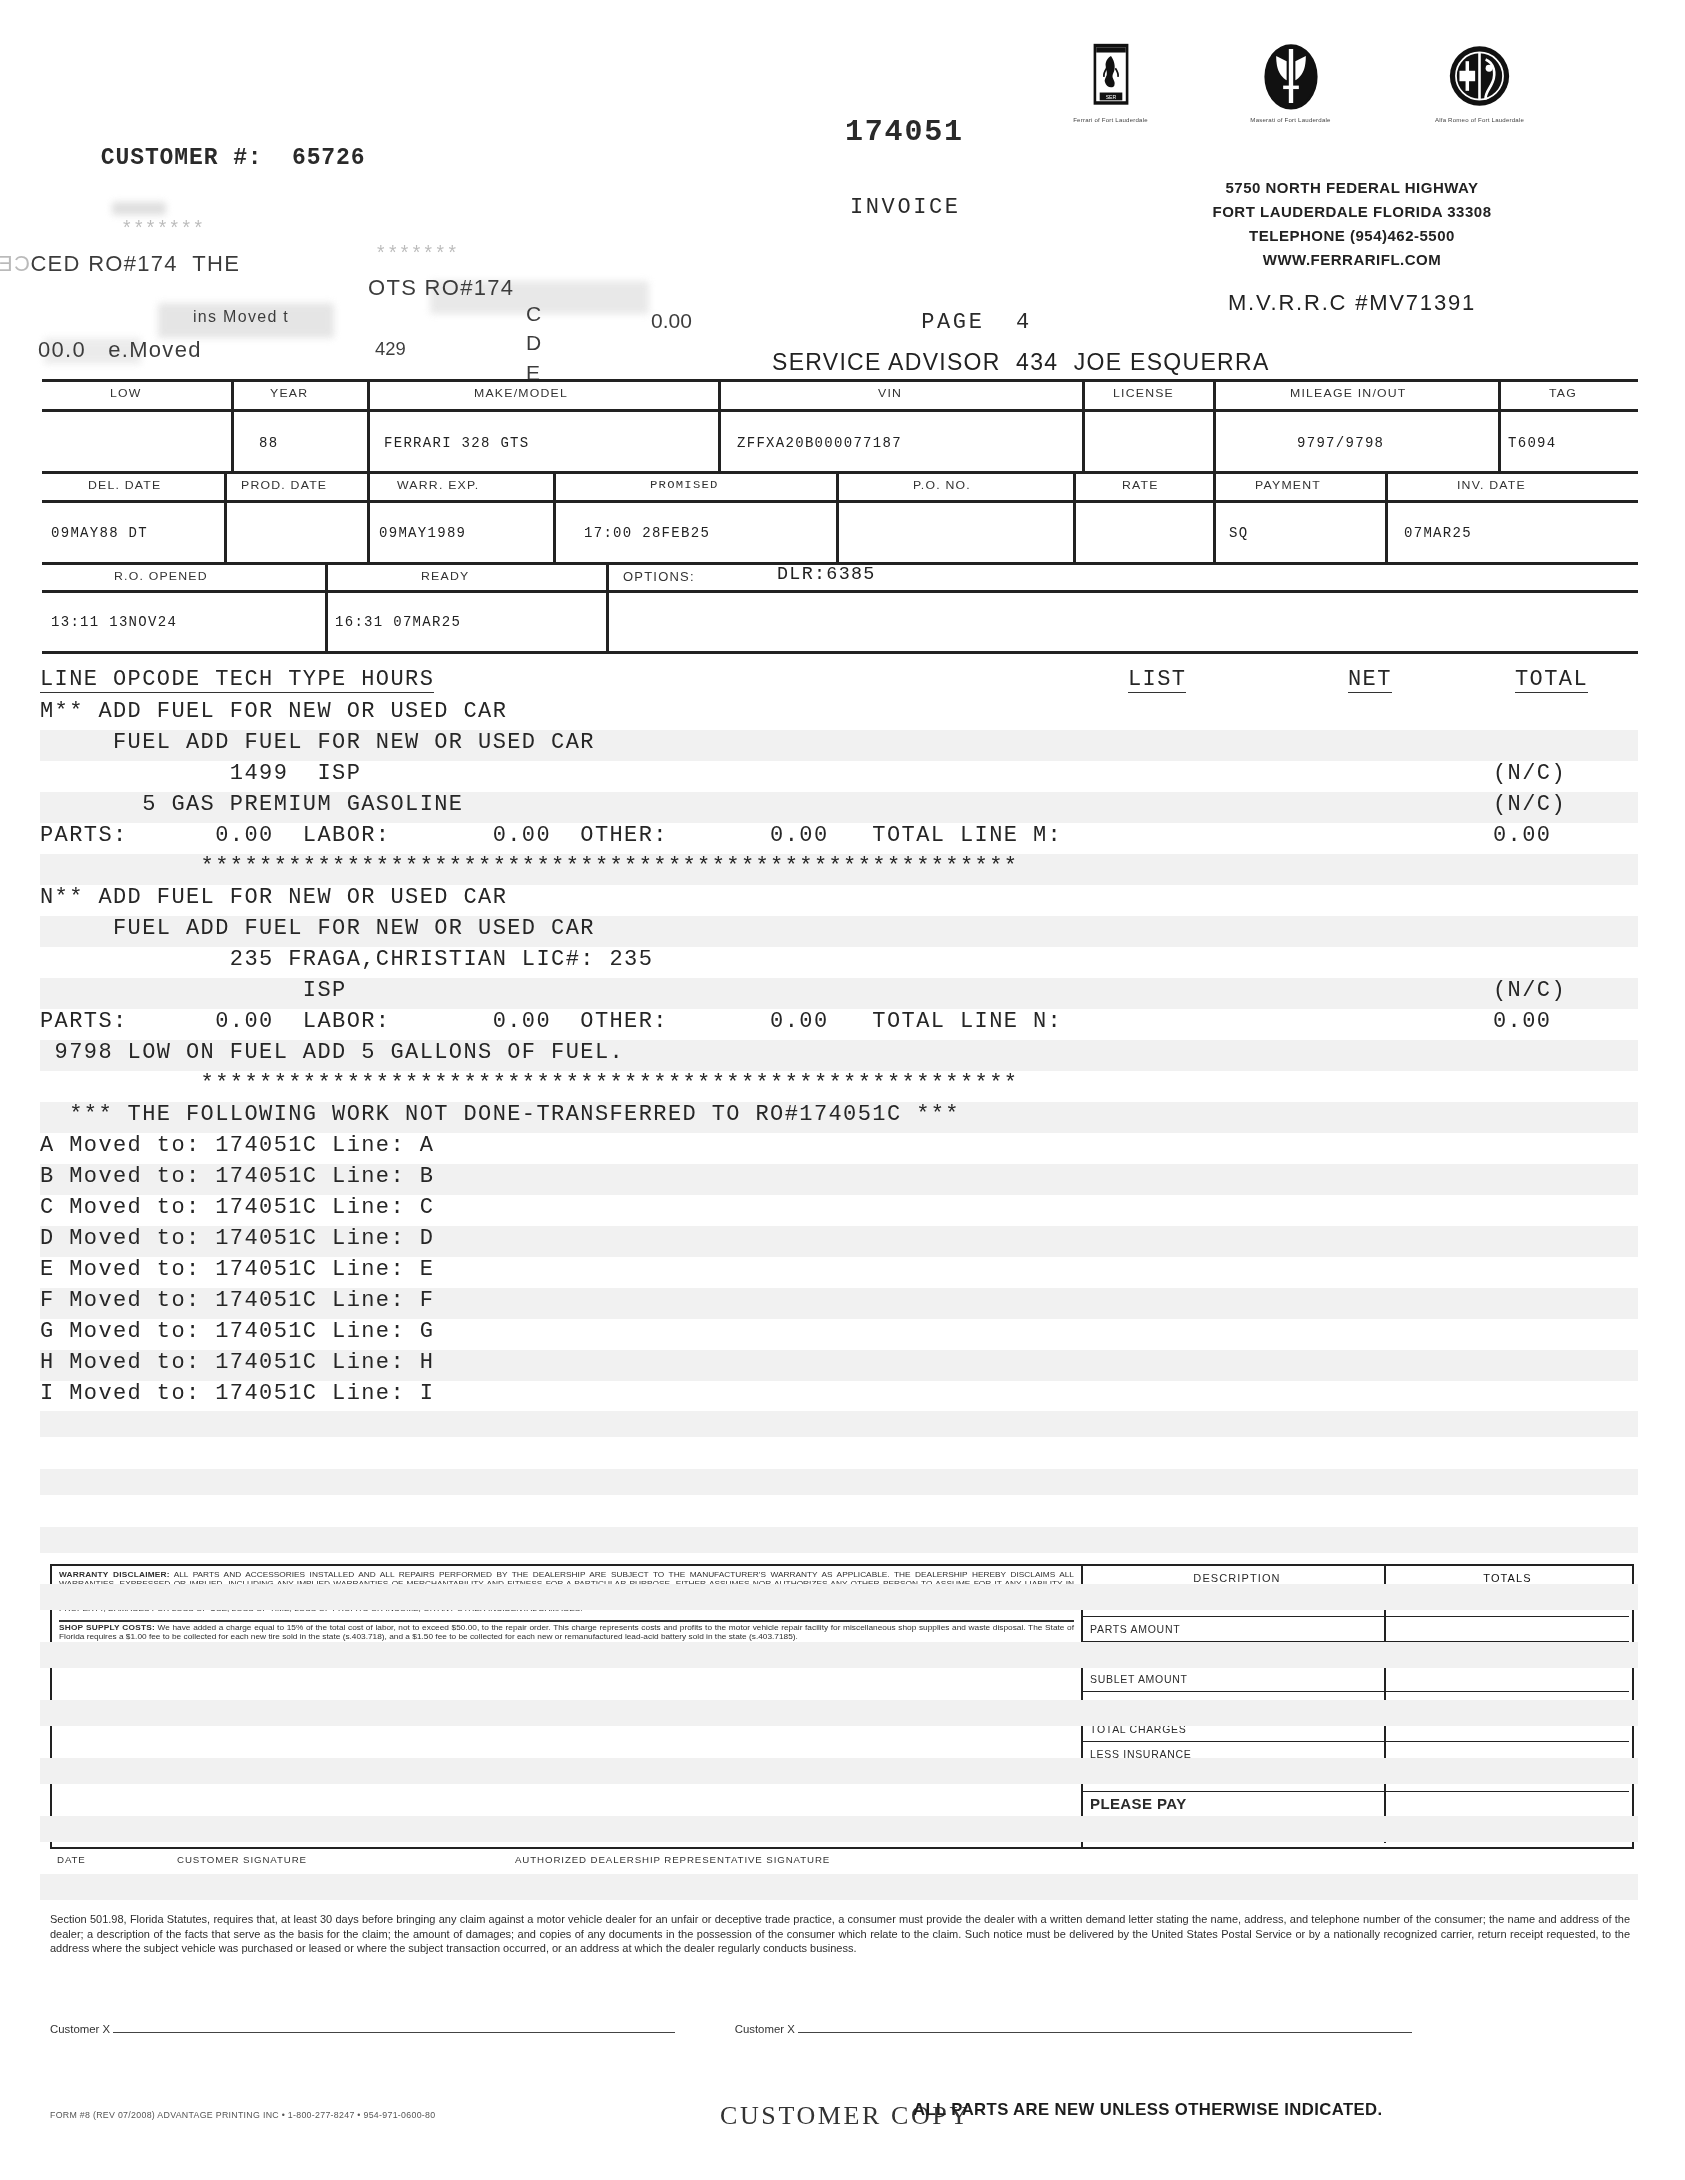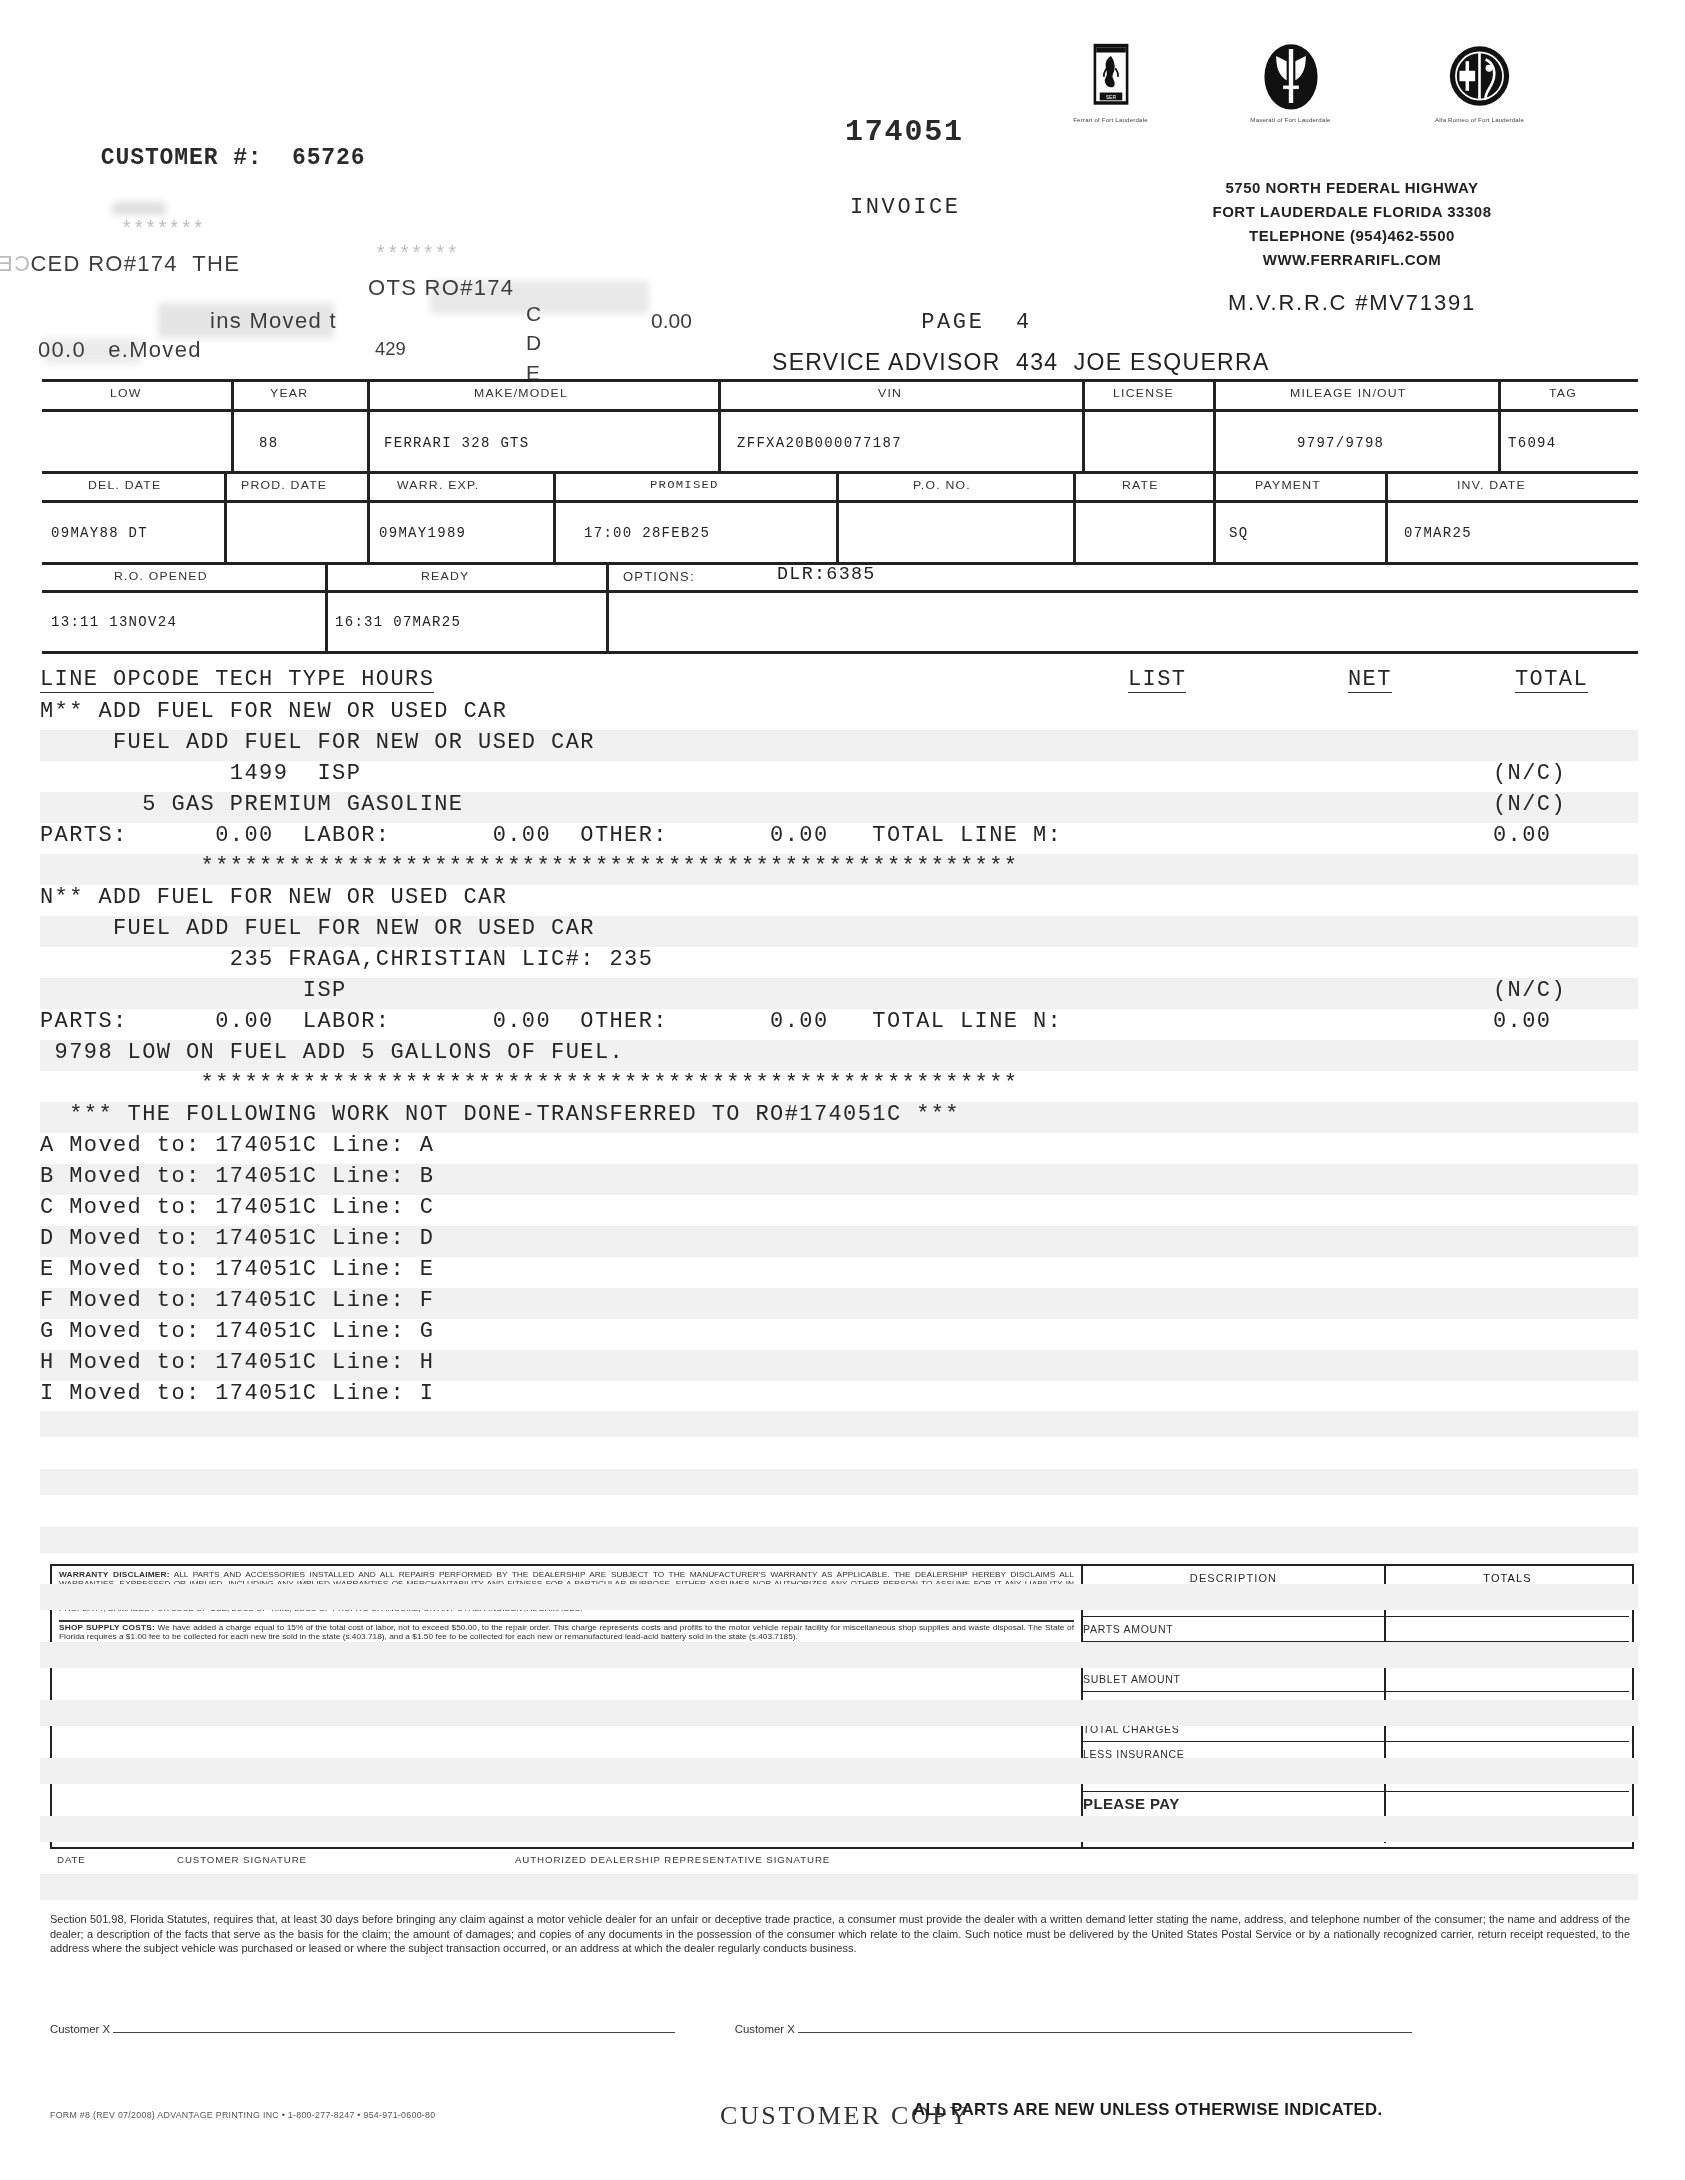--- a/index.html
+++ b/index.html
@@ -68,21 +68,21 @@
   .lp{font-size:8.3px;line-height:9.2px;color:#2e2e2e;text-align:justify;
       transform:scaleY(.92);transform-origin:left top;}
   .lp b{letter-spacing:0.2px;}
   .legal-rule{height:1.8px;background:#333;margin:2.6px 0;}
 
   
   #totals{position:absolute;left:1031px;top:0;width:546px;height:100%;}
   #totals .trow{position:relative;height:24px;border-bottom:1.8px solid #222;
                 display:flex;}
   #totals .tdesc{width:303px;border-right:2.6px solid #222;box-sizing:border-box;
-                 font-size:10.5px;letter-spacing:0.7px;color:#2b2b2b;
+                 padding-left:7px;font-size:10.5px;letter-spacing:0.7px;color:#2b2b2b;
                  display:flex;align-items:center;}
   #totals .tval{flex:1;}
   #totals .thead .tdesc,#totals .thead .tval{justify-content:center;
       display:flex;align-items:center;font-size:11px;letter-spacing:1.1px;}
   #totals .thead{border-bottom:2.6px solid #222;}
   #totals .pay .tdesc{font-size:15px;font-weight:bold;letter-spacing:0.4px;
       line-height:16.7px;display:block;padding-top:4.4px;}
   #totals .pay{height:51px;border-bottom:none;}
 
   
@@ -123,21 +123,21 @@
   <div id="smudge-wrap">
     <div class="blot" style="left:86px;top:4.4px;width:54px;height:12.3px;"></div>
     <div class="blot" style="left:132px;top:105px;width:176px;height:35px;opacity:.8;"></div>
     <div class="blot" style="left:404px;top:83px;width:219px;height:33px;opacity:.7;"></div>
     <div class="blot" style="left:17.6px;top:140px;width:97px;height:26px;opacity:.6;"></div>
     <div class="row faint" style="left:97px;top:19.3px;font-size:19.3px;letter-spacing:4.4px;">*******</div>
     <div class="row faint" style="left:351px;top:44px;font-size:19.3px;letter-spacing:4.4px;">*******</div>
     <div class="row" style="left:4.4px;top:53px;font-size:22px;letter-spacing:1.3px;">CED RO#174  THE</div>
     <div class="row" style="left:342px;top:77px;font-size:22px;letter-spacing:1.3px;">OTS RO#174</div>
     <div class="row faint" style="left:4.4px;top:53px;font-size:22px;letter-spacing:1.3px;transform:scaleX(-1);transform-origin:left;">CED RO#174   THE</div>
-    <div class="row" style="left:184px;top:110px;font-size:22px;letter-spacing:1.3px;">ins Moved t</div>
+    <div class="row" style="left:167px;top:110px;font-size:16px;letter-spacing:1.3px;">ins Moved t</div>
     <div class="row" style="left:12px;top:139px;font-size:22px;letter-spacing:1.3px;">00.0   e.Moved</div>
     <div class="row" style="left:349px;top:140px;font-size:18.4px;">429</div>
     <div class="row" style="left:500px;top:104px;font-size:21px;">C</div>
     <div class="row" style="left:500px;top:133px;font-size:21px;">D</div>
     <div class="row" style="left:500px;top:163px;font-size:21px;">E</div>
     <div class="row" style="left:625px;top:111px;font-size:21px;">0.00</div>
   </div>
 
   <div id="logos">
 

